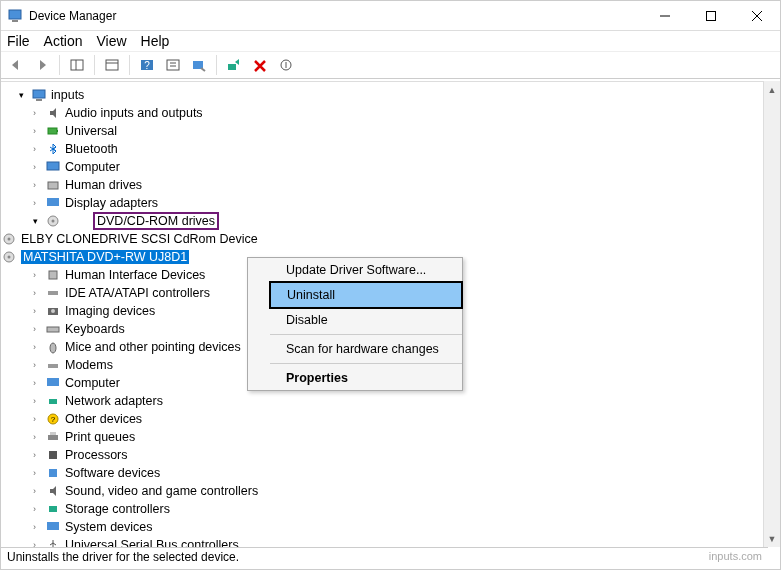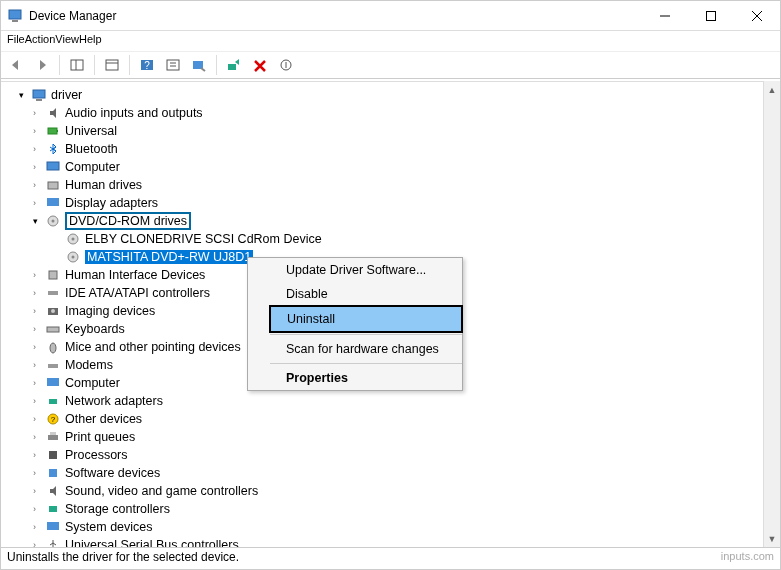--- a/index.html
+++ b/index.html
@@ -2,40 +2,40 @@
 <html><head>
 <meta charset="utf-8">
 <style>
   * { box-sizing: border-box; font-family: "Segoe UI", Tahoma, sans-serif; }
   body { margin: 0; background: #fff; width: 781px; height: 570px; border: 1px solid #ccc; position: relative; overflow: hidden; }
   .titlebar { height: 30px; display: flex; align-items: center; border-bottom: 1px solid #ddd; }
   .titlebar .icon { width: 16px; height: 16px; margin: 0 6px; }
   .titlebar .title { font-size: 12px; flex: 1; }
   .winbtns { display: flex; }
   .winbtn { width: 46px; height: 30px; display: flex; align-items: center; justify-content: center; font-size: 14px; }
-  .menubar { height: 20px; padding: 2px 6px; font-size: 11px; display: flex; }
+  .menubar { height: 20px; padding: 2px 6px; font-size: 14px; display: flex; gap: 14px; }
   .menubar span { cursor: default; }
   .toolbar { height: 28px; border-top: 1px solid #eee; border-bottom: 1px solid #ccc; display: flex; align-items: center; padding: 0 4px; gap: 4px; }
   .toolbar .tbtn { width: 22px; height: 22px; display: flex; align-items: center; justify-content: center; }
   .toolbar .sep { width: 1px; height: 20px; background: #ddd; margin: 0 2px; }
   .content { position: absolute; top: 80px; bottom: 22px; left: 0; right: 0; overflow: hidden; border-top: 1px solid #ddd; }
   .tree { font-size: 12.5px; padding: 4px 0; }
   .node { display: flex; align-items: center; height: 18px; white-space: nowrap; }
   .ind0 { padding-left: 18px; }
   .ind1 { padding-left: 32px; }
-  .ind3 { padding-left: 64px; }
+  .ind3 { }
   .arrow { width: 12px; display: inline-block; font-size: 9px; color: #666; }
   .arrow.open { color: #000; }
   .nicon { width: 16px; height: 16px; margin-right: 4px; display: inline-flex; align-items: center; justify-content: center; }
   .highlight-row { background: #0078d7; color: #fff; display: inline-block; padding: 0 2px; }
-  .box-around { border: 2px solid #0369a1; display: inline-block; padding: 0 2px; }
+  .box-around { border: 2px solid #701a75; display: inline-block; padding: 0 2px; margin-left: 28px; }
   .scrollbar { position: absolute; right: 0; top: 80px; bottom: 22px; width: 17px; background: #f0f0f0; border-left: 1px solid #ddd; }
   .scroll-up, .scroll-down { height: 17px; display: flex; align-items: center; justify-content: center; font-size: 9px; color: #666; }
   .scroll-down { position: absolute; bottom: 0; left: 0; right: 0; }
-  .statusbar { position: absolute; bottom: 0; left: 0; right: 0; height: 22px; border-top: 1px solid #ccc; font-size: 12px; padding: 2px 6px; display: flex; justify-content: space-between; }
+  .statusbar { position: absolute; bottom: 0; left: 0; right: 12px; height: 22px; border-top: 1px solid #ccc; font-size: 12px; padding: 2px 6px; display: flex; justify-content: space-between; }
   .ctxmenu { position: absolute; left: 246px; top: 256px; width: 216px; background: #f5f5f5; border: 1px solid #aaa; box-shadow: 2px 2px 4px rgba(0,0,0,0.2); font-size: 12.5px; padding-left: 22px; }
   .ctxmenu .item { padding: 5px 16px; cursor: default; }
   .ctxmenu .item.hover { background: #90c8f6; }
   .ctxmenu .item.box { border: 2px solid #000; margin: -1px; position: relative; }
   .ctxmenu hr { border: none; border-top: 1px solid #ccc; margin: 2px 0; }
   .ctxmenu .item.bold { font-weight: bold; }
   svg { display: block; }
 </style>
 </head>
 <body>
@@ -143,21 +143,21 @@
 <div class="content">
   <div class="tree">
     <div class="node ind0">
         <span class="arrow open">▾</span>
         <span class="nicon">
           <svg width="14" height="14">
             <rect x="1" y="2" width="12" height="8" fill="#4a90d9" stroke="#2a60a0"></rect>
             <rect x="4" y="11" width="6" height="2" fill="#888"></rect>
           </svg>
         </span>
-        <span>driver</span>
+        <span>inputs</span>
       </div>
     <div class="node ind1">
         <span class="arrow">›</span>
         <span class="nicon">
           <svg width="14" height="14">
             <path d="M4 5 L7 5 L10 2 L10 12 L7 9 L4 9 Z" fill="#666"></path>
           </svg>
         </span>
         <span>Audio inputs and outputs</span>
       </div>
@@ -385,22 +385,22 @@
   </div>
 </div>
 
 <div class="scrollbar">
   <div class="scroll-up">▲</div>
   <div class="scroll-down">▼</div>
 </div>
 
 <div class="ctxmenu">
   <div class="item">Update Driver Software...</div>
+  <div class="item hover box">Uninstall</div>
   <div class="item">Disable</div>
-  <div class="item hover box">Uninstall</div>
   <hr>
   <div class="item">Scan for hardware changes</div>
   <hr>
   <div class="item bold">Properties</div>
 </div>
 
 <div class="statusbar">
   <span>Uninstalls the driver for the selected device.</span>
   <span style="color:#aaa;font-size:11px">inputs.com</span>
 </div>

